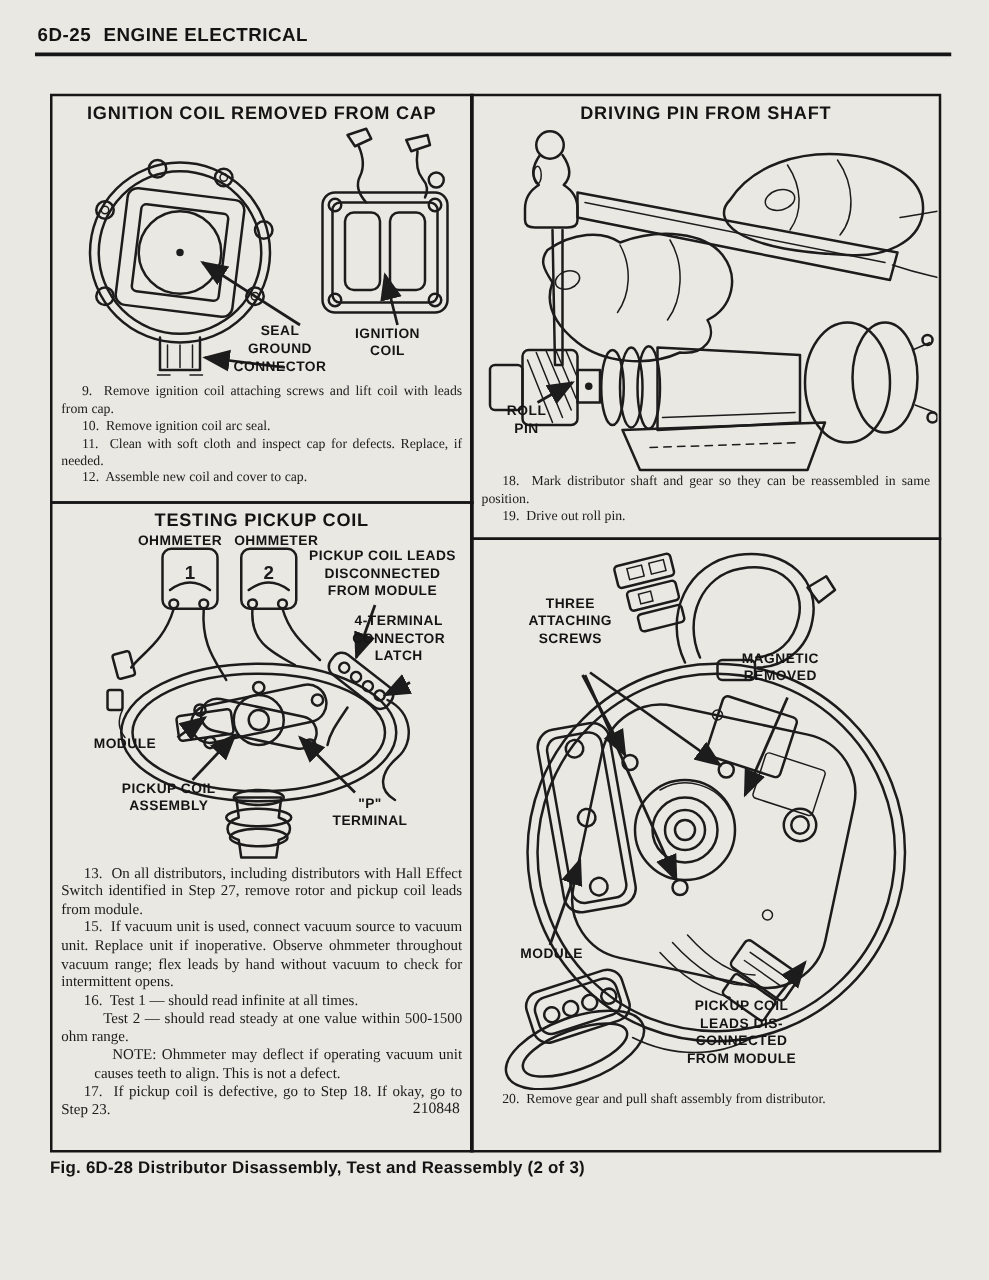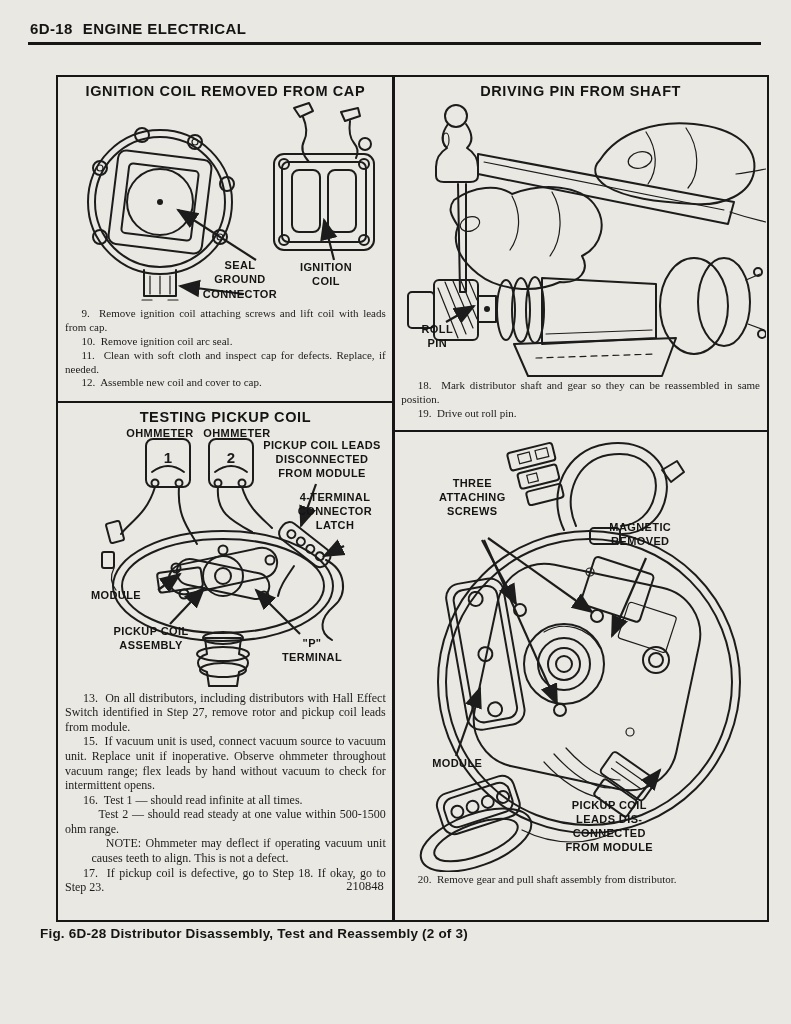--- a/index.html
+++ b/index.html
@@ -2,21 +2,21 @@
 <html><head>
 <meta charset="utf-8">
 <style>
   html,body{margin:0;padding:0;}
   body{width:791px;height:1024px;background:#eae8e2;position:relative;overflow:hidden;
        font-family:"Liberation Serif",serif;color:#1c1c1c;}
   .hdr{position:absolute;left:30px;top:20px;font:700 15px/1.2 "Liberation Sans",sans-serif;
        letter-spacing:.4px;color:#141414;}
   .hdr .sec{margin-right:10px;}
   .hdr-rule{position:absolute;left:28px;top:42px;width:733px;height:2.5px;background:#161616;}
-  .figure{position:absolute;left:56px;top:75px;width:713px;height:847px;display:flex;}
+  .figure{position:absolute;left:40px;top:75px;width:713px;height:847px;display:flex;}
   .col{display:flex;flex-direction:column;}
   .col-l{width:339px;}
   .col-r{width:377px;margin-left:-2.5px;}
   .panel{box-sizing:border-box;border:2.5px solid #161616;position:relative;}
   .p1{height:328px;}
   .p2{height:521.5px;margin-top:-2.5px;}
   .p3{height:357px;}
   .p4{height:492.5px;margin-top:-2.5px;}
   .ptitle{margin:5px 4px 0;text-align:center;font:700 14.5px/1.25 "Liberation Sans",sans-serif;
           letter-spacing:.6px;color:#141414;}
@@ -36,21 +36,21 @@
   svg .ln{stroke:#1c1c1c;stroke-width:2;fill:none;stroke-linecap:round;stroke-linejoin:round;}
   svg .thin{stroke:#1c1c1c;stroke-width:1.2;fill:none;stroke-linecap:round;}
   svg .fil{fill:#1c1c1c;stroke:none;}
   svg .arrow{stroke:#1c1c1c;stroke-width:2.2;fill:none;}
   svg text{font:700 15px "Liberation Sans",sans-serif;fill:#1c1c1c;}
 </style>
 </head>
 <body>
 
 <div class="hdr">
-  <span class="sec">6D-18</span><span>ENGINE ELECTRICAL</span>
+  <span class="sec">6D-25</span><span>ENGINE ELECTRICAL</span>
 </div>
 <div class="hdr-rule"></div>
 
 <div class="figure">
 
   <div class="col col-l">
 
     <section class="panel p1">
       <h2 class="ptitle">IGNITION COIL REMOVED FROM CAP</h2>
       <div class="art" style="height:206px;">

